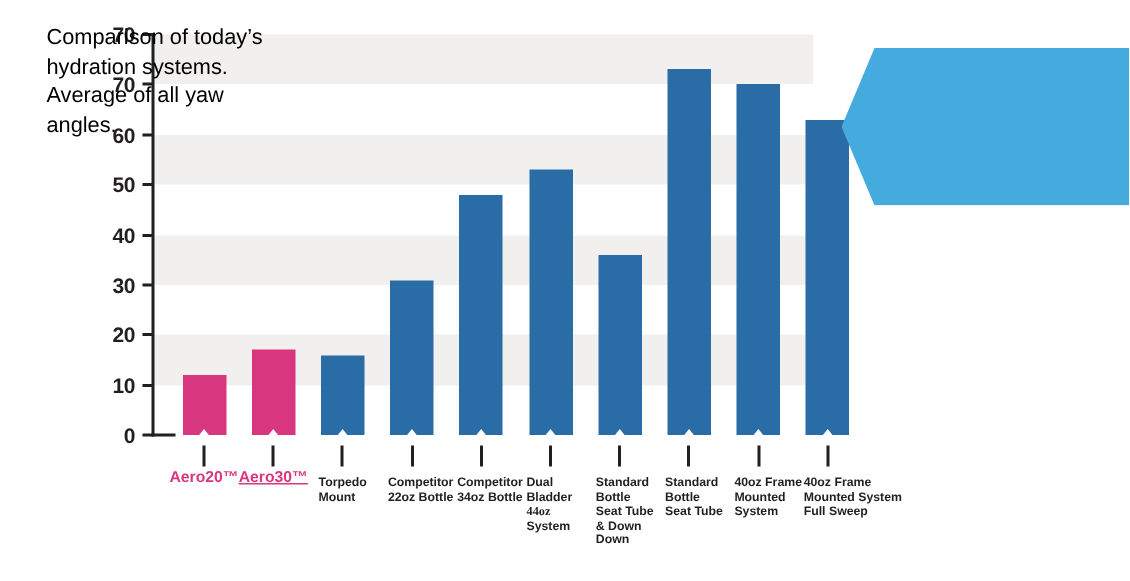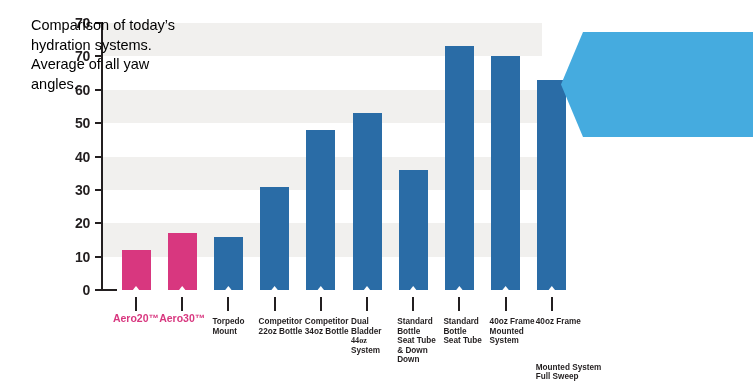--- a/index.html
+++ b/index.html
@@ -247,21 +247,21 @@
     </div>
 
 
   <div id="cat-layer">
       <div class="bar-tick" style="left: 135px;"></div>
       <div class="cat-label highlight" style="left: 104px; width: 64px; text-align: center;">
         <div style="white-space: nowrap;">Aero20™</div>
       </div>
       <div class="bar-tick" style="left: 181.2px;"></div>
       <div class="cat-label highlight" style="left: 150.2px; width: 64px; text-align: center;">
-        <div style="white-space: nowrap;">Aero30™</div>
+        <div style="white-space: nowrap; text-decoration: underline;">Aero30™</div>
       </div>
       <div class="bar-tick" style="left: 227.4px;"></div>
       <div class="cat-label" style="left: 212.4px; width: 64px;">
         <div style="white-space: nowrap;">Torpedo</div>
         <div style="white-space: nowrap;">Mount</div>
       </div>
       <div class="bar-tick" style="left: 273.6px;"></div>
       <div class="cat-label" style="left: 258.6px; width: 64px;">
         <div style="white-space: nowrap;">Competitor</div>
         <div style="white-space: nowrap;">22oz Bottle</div>
@@ -294,21 +294,21 @@
       </div>
       <div class="bar-tick" style="left: 504.6px;"></div>
       <div class="cat-label" style="left: 489.6px; width: 64px;">
         <div style="white-space: nowrap;">40oz Frame</div>
         <div style="white-space: nowrap;">Mounted</div>
         <div style="white-space: nowrap;">System</div>
       </div>
       <div class="bar-tick" style="left: 550.8px;"></div>
       <div class="cat-label" style="left: 535.8px; width: 64px;">
         <div style="white-space: nowrap;">40oz Frame</div>
-        <div style="white-space: nowrap; margin-top: 36px;">Mounted System</div>
+        <div style="white-space: nowrap;">Mounted System</div>
         <div style="white-space: nowrap;">Full Sweep</div>
       </div>
     </div>
 
   <div class="callout"></div>
   <div class="callout-text">Comparison of today’s hydration systems. Average of all yaw angles.</div>
 
 </div>
 
 </body></html>

